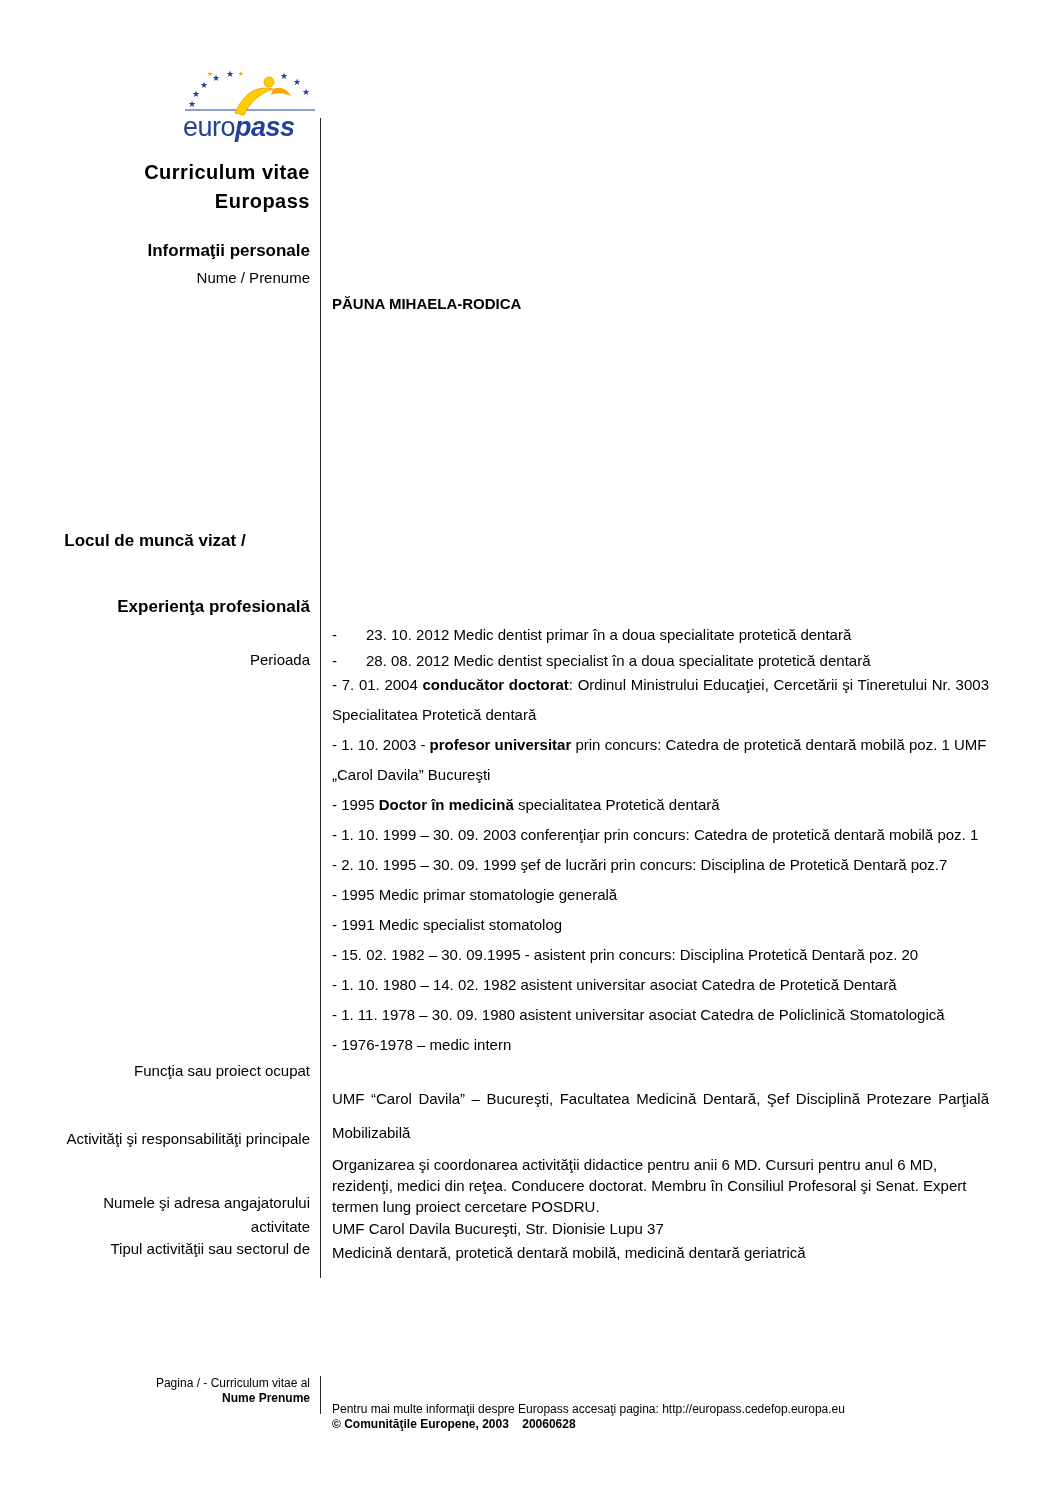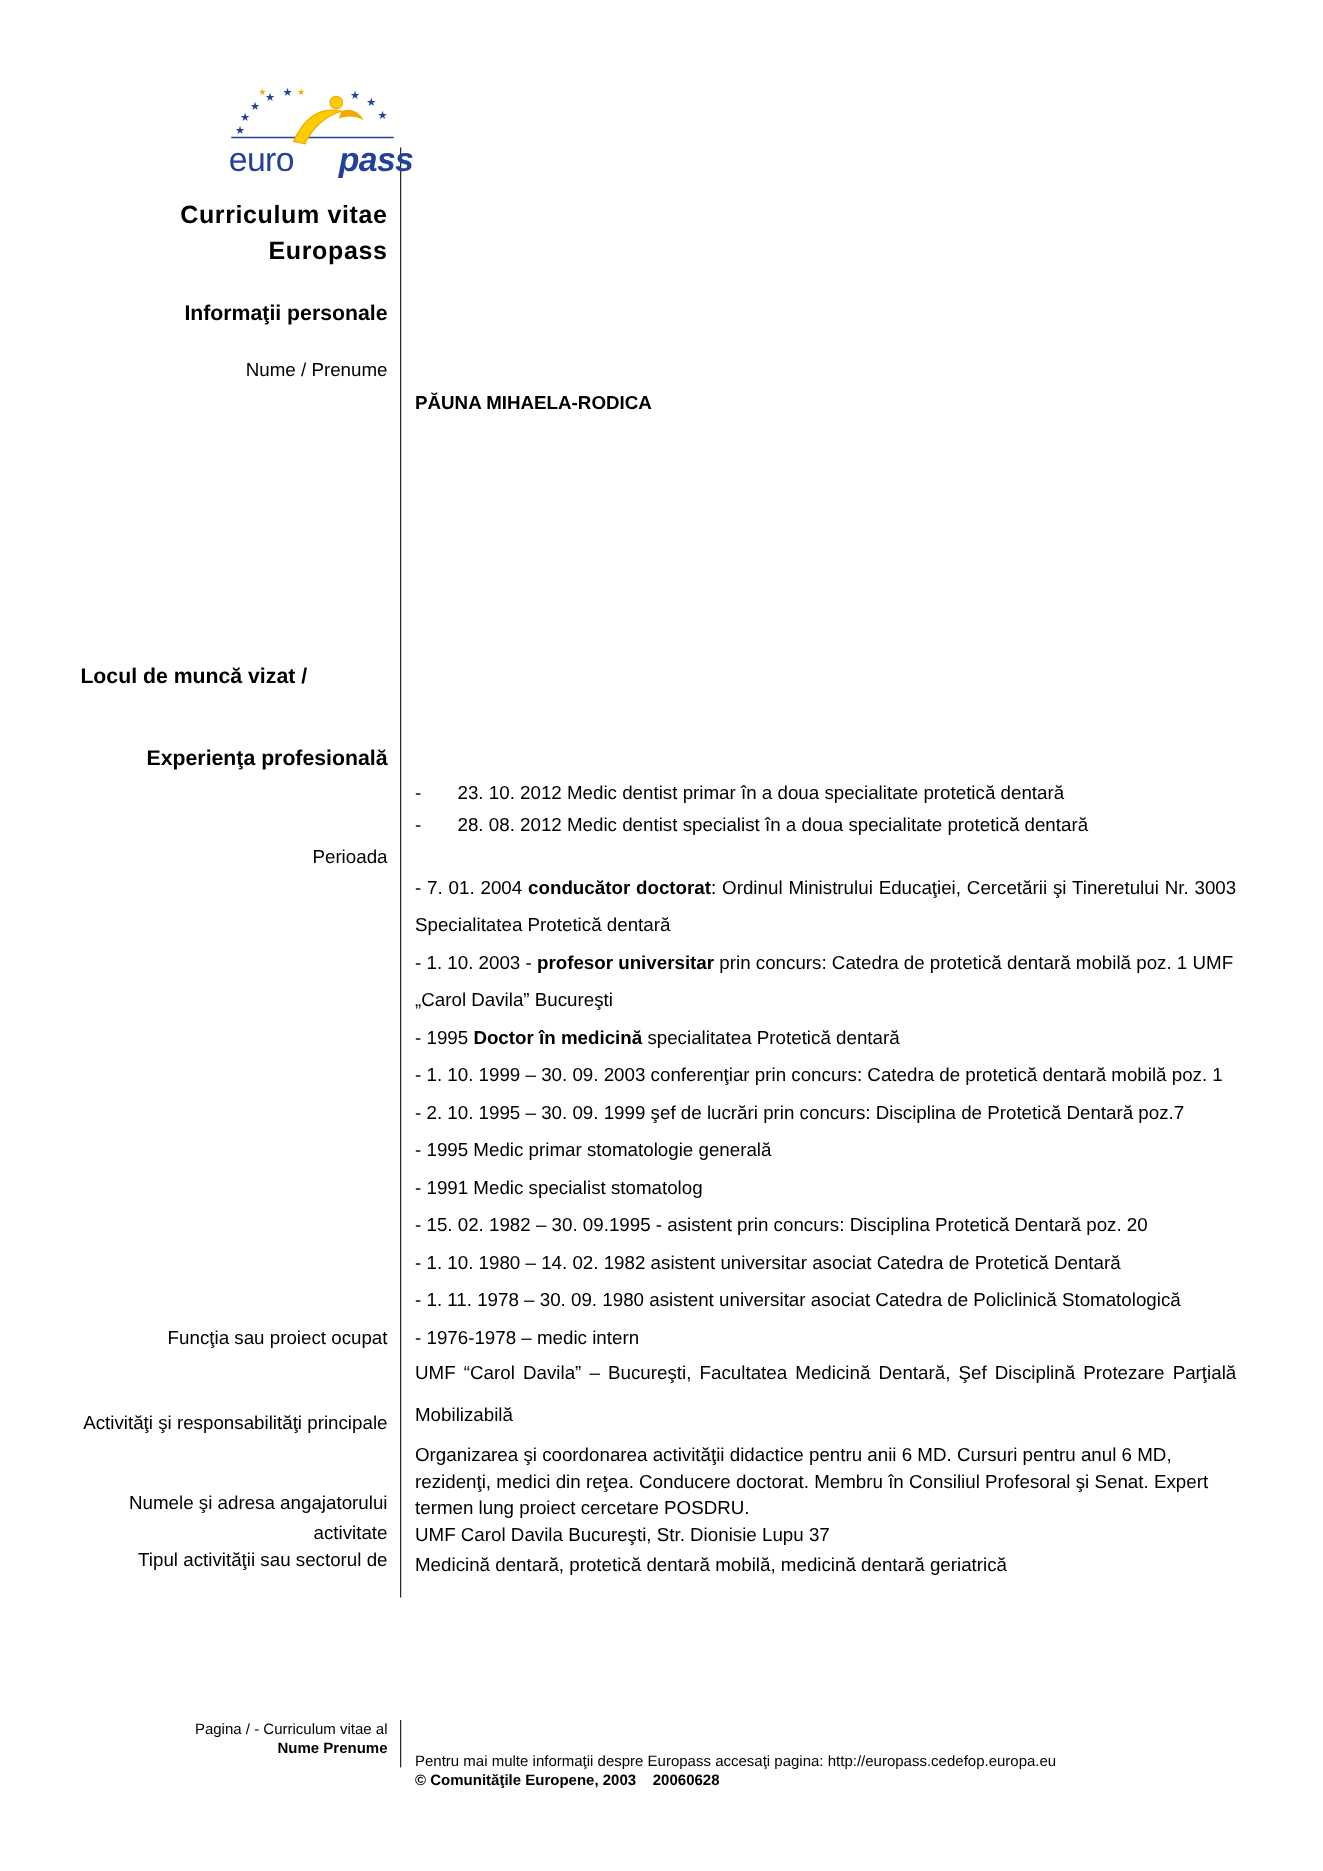--- a/index.html
+++ b/index.html
@@ -9,21 +9,21 @@
     font-family:"Liberation Sans", sans-serif;
     position:relative; overflow:hidden;
   }
   .page { position:absolute; inset:0; }
 
   .divider { position:absolute; left:320px; top:118px; width:1px; height:1160px; background:#2b2b2b; }
   .footer-divider { position:absolute; left:320px; top:1376px; width:1px; height:38px; background:#2b2b2b; }
 
   .logo { position:absolute; left:183px; top:70px; width:134px; }
   .logo-text { margin-top:-8px; font-size:27px; color:#24419a; letter-spacing:-0.5px; line-height:30px; }
-  .lt-pass { font-weight:700; font-style:italic;margin-left:36px; }
+  .lt-pass { font-weight:700; font-style:italic; }
 
   .row { position:absolute; left:0; width:1039px; display:flex; align-items:flex-start; }
   .col-l { width:320px; flex:none; text-align:right; padding-right:10px; box-sizing:border-box; }
   .col-r { flex:1; padding-left:12px; padding-right:50px; box-sizing:border-box;margin-top:26px; }
 
   .title { font-size:20px; font-weight:700; line-height:29px; letter-spacing:0.5px; }
   .sec-h { font-weight:700; font-size:17px; line-height:22px;text-align:center; }
   .lbl { font-size:15px; line-height:22px; }
   .txt { font-size:15px; line-height:22px; }
   .bold { font-weight:700; }
@@ -81,21 +81,21 @@
       </div>
     </div>
     <div class="col-r"></div>
   </div>
 
   <div class="row" style="top:240px">
     <div class="col-l"><span class="sec-h">Informaţii personale</span></div>
     <div class="col-r"></div>
   </div>
 
-  <div class="row" style="top:286px">
+  <div class="row" style="top:267px">
     <div class="col-l"><span class="lbl">Nume / Prenume</span></div>
     <div class="col-r"><span class="txt bold">PĂUNA MIHAELA-RODICA</span></div>
   </div>
 
   <div class="row" style="top:530px">
     <div class="col-l">
       <div class="sec-h">Locul de muncă vizat /</div>
     </div>
     <div class="col-r"></div>
   </div>
@@ -107,21 +107,21 @@
           <span class="exp-dash">-</span>
           <span>23. 10. 2012 Medic dentist primar în a doua specialitate protetică dentară</span>
         </div>
         <div class="exp-line">
           <span class="exp-dash">-</span>
           <span>28. 08. 2012 Medic dentist specialist în a doua specialitate protetică dentară</span>
         </div>
       </div>
   </div>
 
-  <div class="row" style="top:670px">
+  <div class="row" style="top:644px">
     <div class="col-l" style="padding-top:5px"><span class="lbl">Perioada</span></div>
     <div class="col-r">
         <p class="period-line justify"><span>- 7. 01. 2004 </span><span style="font-weight: 700;">conducător doctorat</span><span>: Ordinul Ministrului Educaţiei, Cercetării şi Tineretului Nr. 3003 Specialitatea Protetică dentară</span></p>
         <p class="period-line"><span>- 1. 10. 2003 - </span><span style="font-weight: 700;">profesor universitar</span><span> prin concurs: Catedra de protetică dentară mobilă poz. 1 UMF „Carol Davila” Bucureşti</span></p>
         <p class="period-line"><span>- 1995 </span><span style="font-weight: 700;">Doctor în medicină</span><span> specialitatea Protetică dentară</span></p>
         <p class="period-line"><span> - 1. 10. 1999 – 30. 09. 2003 conferenţiar prin concurs: Catedra de protetică dentară mobilă poz. 1</span></p>
         <p class="period-line"><span>- 2. 10. 1995 – 30. 09. 1999 şef de lucrări prin concurs: Disciplina de Protetică Dentară poz.7</span></p>
         <p class="period-line"><span>- 1995 Medic primar stomatologie generală</span></p>
         <p class="period-line"><span>- 1991 Medic specialist stomatolog</span></p>
         <p class="period-line"><span>- 15. 02. 1982 – 30. 09.1995 - asistent prin concurs: Disciplina Protetică Dentară poz. 20</span></p>

